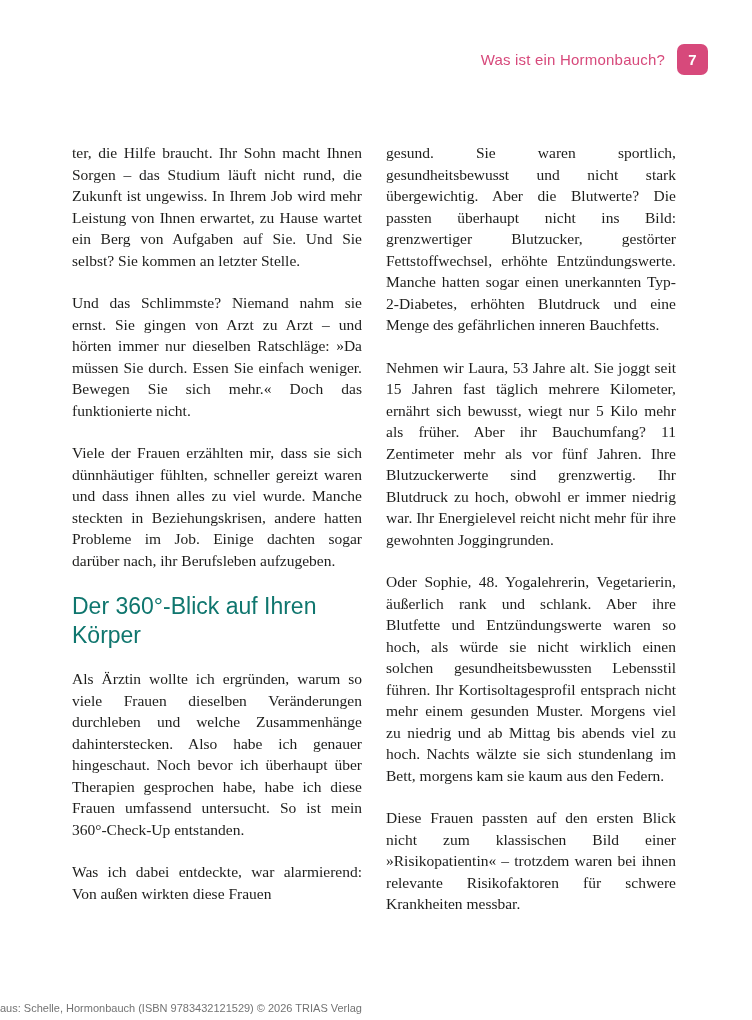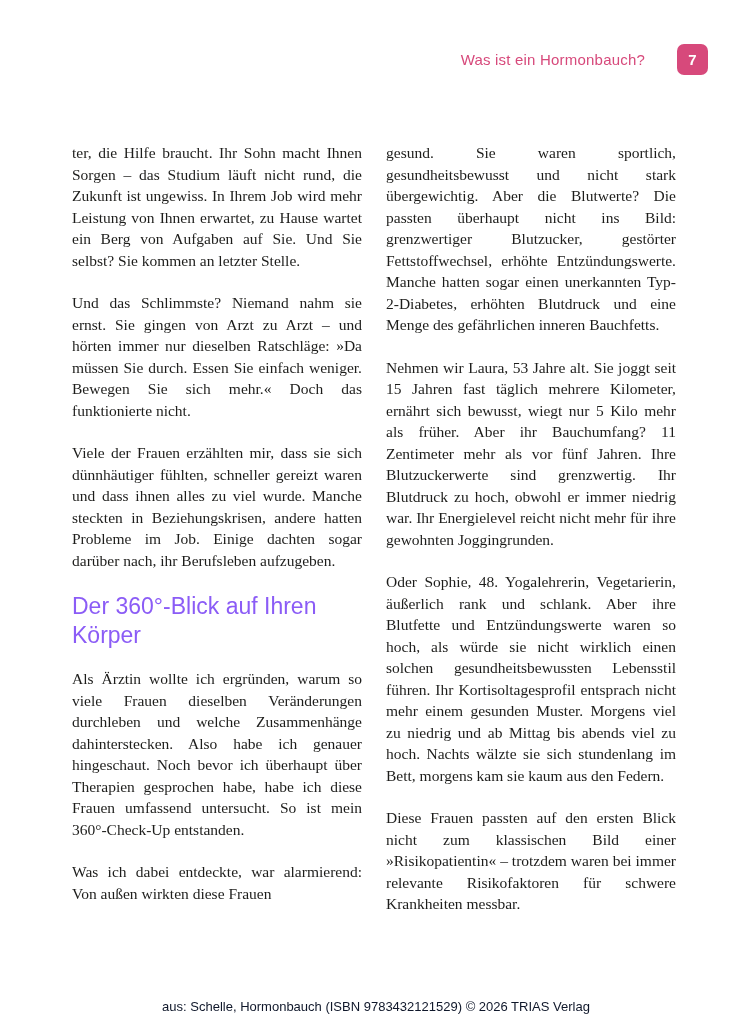--- a/index.html
+++ b/index.html
@@ -20,21 +20,21 @@
     inset: 0;
   }
   .page-header {
     position: absolute;
     top: 44px;
     left: 72px;
     right: 44px;
     display: flex;
     align-items: center;
     justify-content: flex-end;
-    gap: 32px;
+    gap: 12px;
   }
   .running-title {
     font-family: "Liberation Sans", sans-serif;
     font-size: 15px;
     letter-spacing: 0.2px;
     color: #d7497b;
   }
   .page-badge {
     width: 31px;
     height: 31px;
@@ -65,34 +65,34 @@
     font-size: 15.5px;
     line-height: 21.5px;
     text-align: justify;
     margin: 16px 0 21px 0;
     hyphens: auto;
     -webkit-hyphens: auto;
   }
   .section-heading {
     font-family: "Liberation Sans", sans-serif;
     font-weight: normal;
-    color: #8b5cf6;
+    color: #0f766e;
     font-size: 23px;
     line-height: 29px;
     margin: 16px 0 18px 0;
   }
   .page-footer {
     position: absolute;
     bottom: 6px;
     left: 0;
     right: 0;
-    text-align: center;
+    text-align: left;
     font-family: "Liberation Sans", sans-serif;
-    font-size: 13px;
-    color: #0f172a;
+    font-size: 11px;
+    color: #737373;
   }
 </style>
 </head>
 <body>
 
 <div class="page">
 
   <header class="page-header">
     <span class="running-title">Was ist ein Hormonbauch?</span>
     <span class="page-badge">7</span>
@@ -106,21 +106,21 @@
       <p class="body-text">Viele der Frauen erzählten mir, dass sie sich dünnhäutiger fühlten, schneller gereizt waren und dass ihnen alles zu viel wurde. Manche steckten in Beziehungskrisen, andere hatten Probleme im Job. Einige dachten sogar darüber nach, ihr Berufsleben aufzugeben.</p>
       <h2 class="section-heading">Der 360°-Blick auf Ihren Körper</h2>
       <p class="body-text">Als Ärztin wollte ich ergründen, warum so viele Frauen dieselben Veränderungen durchleben und welche Zusammenhänge dahinterstecken. Also habe ich genauer hingeschaut. Noch bevor ich überhaupt über Therapien gesprochen habe, habe ich diese Frauen umfassend untersucht. So ist mein 360°-Check-Up entstanden.</p>
       <p class="body-text">Was ich dabei entdeckte, war alarmierend: Von außen wirkten diese Frauen</p>
     </section>
 
     <section class="column">
       <p class="body-text">gesund. Sie waren sportlich, gesundheitsbewusst und nicht stark übergewichtig. Aber die Blutwerte? Die passten überhaupt nicht ins Bild: grenzwertiger Blutzucker, gestörter Fettstoffwechsel, erhöhte Entzündungswerte. Manche hatten sogar einen unerkannten Typ-2-Diabetes, erhöhten Blutdruck und eine Menge des gefährlichen inneren Bauchfetts.</p>
       <p class="body-text">Nehmen wir Laura, 53 Jahre alt. Sie joggt seit 15 Jahren fast täglich mehrere Kilometer, ernährt sich bewusst, wiegt nur 5 Kilo mehr als früher. Aber ihr Bauchumfang? 11 Zentimeter mehr als vor fünf Jahren. Ihre Blutzuckerwerte sind grenzwertig. Ihr Blutdruck zu hoch, obwohl er immer niedrig war. Ihr Energielevel reicht nicht mehr für ihre gewohnten Joggingrunden.</p>
       <p class="body-text">Oder Sophie, 48. Yogalehrerin, Vegetarierin, äußerlich rank und schlank. Aber ihre Blutfette und Entzündungswerte waren so hoch, als würde sie nicht wirklich einen solchen gesundheitsbewussten Lebensstil führen. Ihr Kortisoltagesprofil entsprach nicht mehr einem gesunden Muster. Morgens viel zu niedrig und ab Mittag bis abends viel zu hoch. Nachts wälzte sie sich stundenlang im Bett, morgens kam sie kaum aus den Federn.</p>
-      <p class="body-text">Diese Frauen passten auf den ersten Blick nicht zum klassischen Bild einer »Risikopatientin« – trotzdem waren bei immer relevante Risikofaktoren für schwere Krankheiten messbar.</p>
+      <p class="body-text">Diese Frauen passten auf den ersten Blick nicht zum klassischen Bild einer »Risikopatientin« – trotzdem waren bei ihnen relevante Risikofaktoren für schwere Krankheiten messbar.</p>
     </section>
 
   </main>
 
   <footer class="page-footer">
     <span>aus: Schelle, Hormonbauch (ISBN 9783432121529) © 2026 TRIAS Verlag</span>
   </footer>
 
 </div>
 

